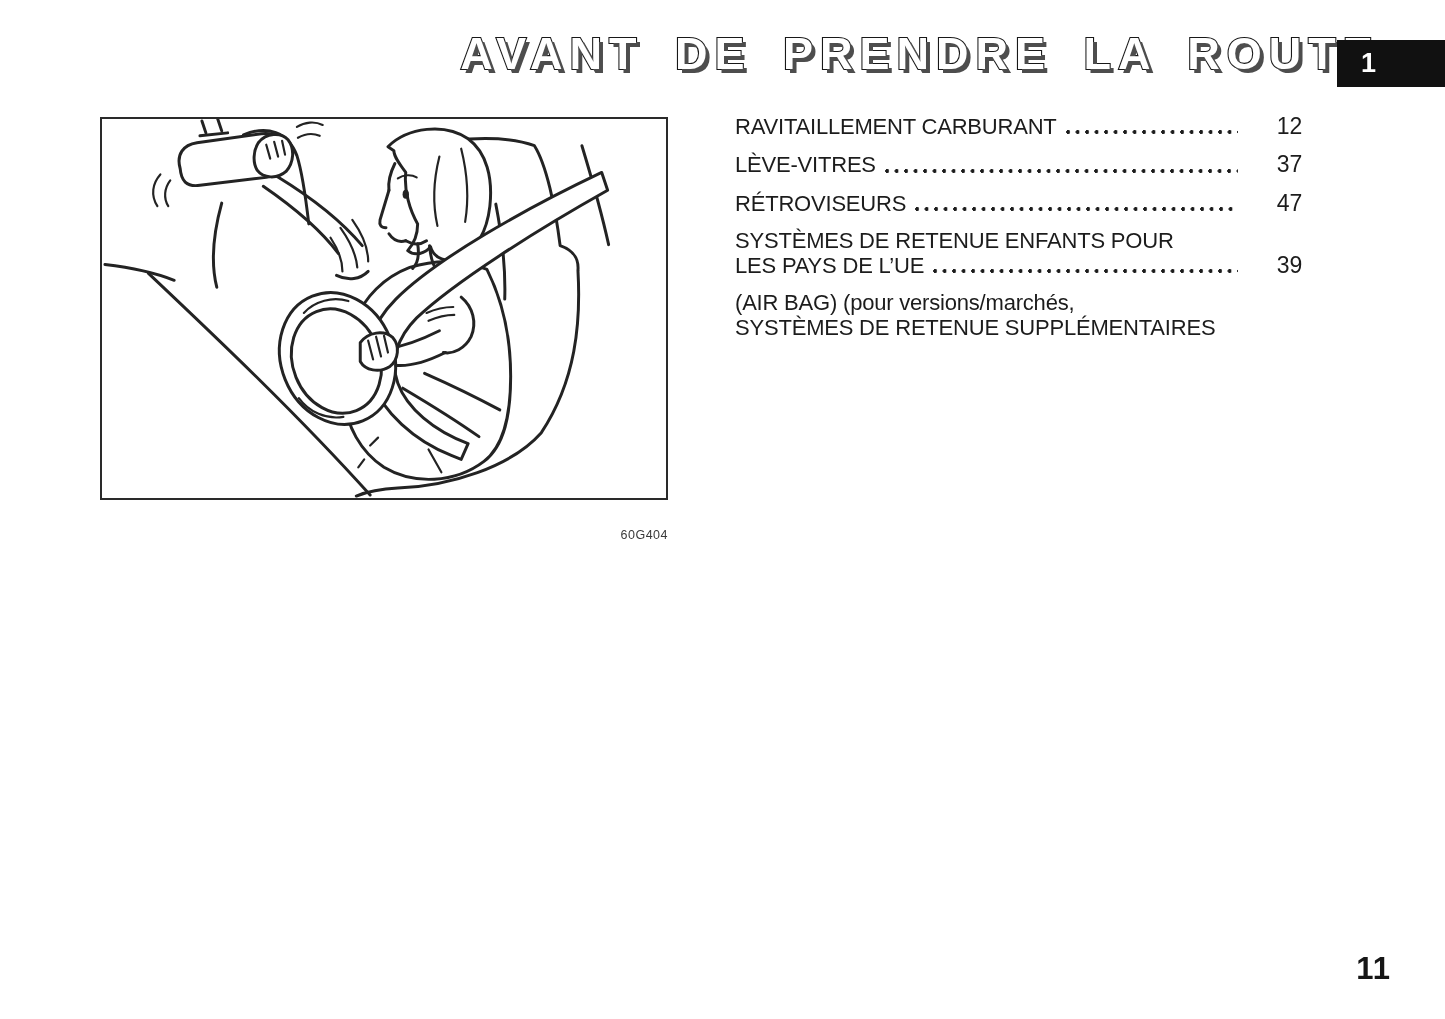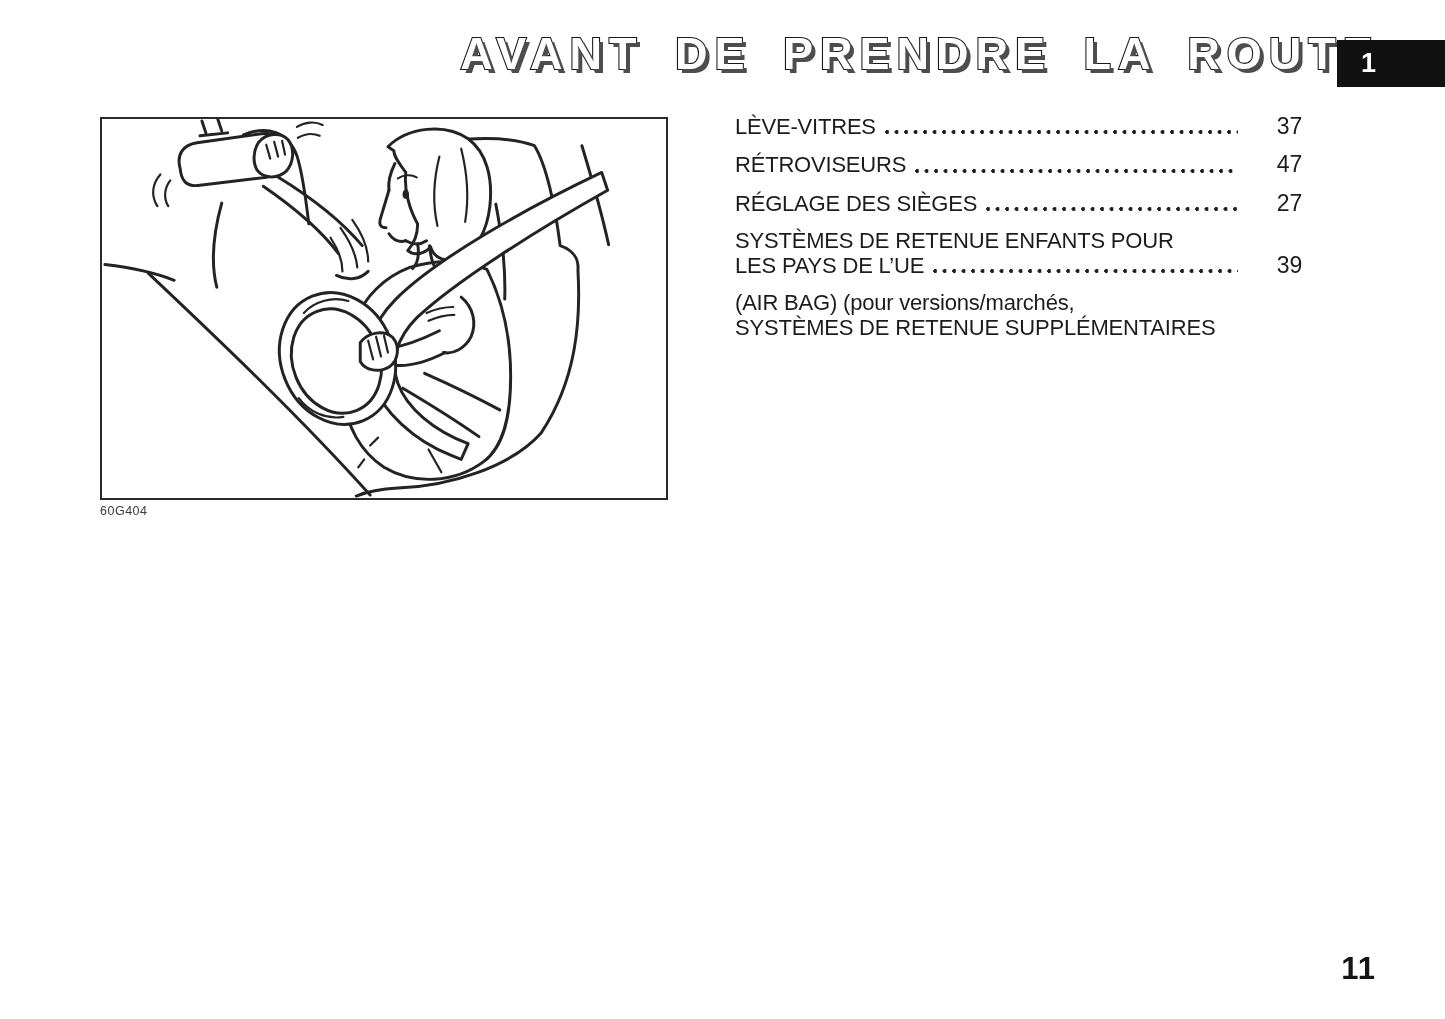--- a/index.html
+++ b/index.html
@@ -28,41 +28,41 @@
     padding-left:24px;box-sizing:border-box;
     font-size:27px;font-weight:bold;
   }
   
   .figure-frame{
     position:absolute;left:100px;top:117px;width:568px;height:383px;
     border:2px solid #2a2a2a;box-sizing:border-box;background:#fff;
   }
   .figure-frame svg{display:block;width:100%;height:100%;}
   .figure-caption{
-    position:absolute;left:100px;top:504px;width:568px;
-    font-size:12.5px;color:#3a3a3a;letter-spacing:0.5px;
+    position:absolute;left:100px;top:528px;width:568px;
+    text-align:right;font-size:12.5px;color:#3a3a3a;letter-spacing:0.5px;
   }
   
   .toc{
     position:absolute;left:735px;top:114px;width:567px;
     font-size:22px;line-height:24.3px;letter-spacing:-0.2px;
   }
   .toc-entry{margin-bottom:13px;}
   .toc-line{white-space:nowrap;}
   .toc-lastrow{display:flex;align-items:baseline;}
   .toc-label{white-space:nowrap;flex:none;}
   .toc-dots{
     flex:1 1 auto;align-self:flex-end;height:6px;margin:0 0 4px 9px;
     background-image:radial-gradient(circle at 2.2px 3px,#1c1c1c 1.75px,transparent 2.15px);
     background-size:9.5px 6px;background-repeat:repeat-x;background-position:left bottom;
   }
   .toc-page{flex:none;width:64px;text-align:right;font-size:23px;}
   
   .page-number{
-    position:absolute;right:69px;top:951px;
+    position:absolute;right:54px;top:951px;
     font-size:31px;font-weight:bold;letter-spacing:1px;color:#161616;margin-left:28px;
   }
   .artline{stroke:#232323;stroke-width:3;fill:none;stroke-linecap:round;stroke-linejoin:round;}
   .artfill{stroke:#232323;stroke-width:3;fill:#ffffff;stroke-linecap:round;stroke-linejoin:round;}
   .artthin{stroke:#232323;stroke-width:2.2;fill:none;stroke-linecap:round;}
 </style>
 </head>
 <body>
 
 <div class="title">AVANT DE PRENDRE LA ROUTE</div>
@@ -162,46 +162,46 @@
       <path class="artfill" d="M260,226 C268,215 284,213 293,221 C300,229 299,243 290,250 C279,257 265,254 260,245 Z"></path>
       <path class="artthin" d="M268,224 L273,243"></path>
       <path class="artthin" d="M276,220 L281,240"></path>
       <path class="artthin" d="M284,219 L288,236"></path>
     </g>
   </svg>
 </div>
 <div class="figure-caption">60G404</div>
 
 <div class="toc">
+  <div class="toc-entry">
+    <div class="toc-lastrow">
+      <span class="toc-label">RAVITAILLEMENT CARBURANT</span>
+      <span class="toc-dots"></span>
+      <span class="toc-page">12</span>
+    </div>
+  </div>
 
 
 
   <div class="toc-entry">
     <div class="toc-lastrow">
       <span class="toc-label">LÈVE-VITRES</span>
       <span class="toc-dots"></span>
       <span class="toc-page">37</span>
     </div>
   </div>
 
   <div class="toc-entry">
     <div class="toc-lastrow">
       <span class="toc-label">RÉTROVISEURS</span>
       <span class="toc-dots"></span>
       <span class="toc-page">47</span>
     </div>
   </div>
 
-  <div class="toc-entry">
-    <div class="toc-lastrow">
-      <span class="toc-label">RÉGLAGE DES SIÈGES</span>
-      <span class="toc-dots"></span>
-      <span class="toc-page">27</span>
-    </div>
-  </div>
 
 
 
   <div class="toc-entry">
     <div class="toc-line">SYSTÈMES DE RETENUE ENFANTS POUR</div>
       <div class="toc-lastrow">
       <span class="toc-label">LES PAYS DE L’UE</span>
       <span class="toc-dots"></span>
       <span class="toc-page">39</span>
     </div>

